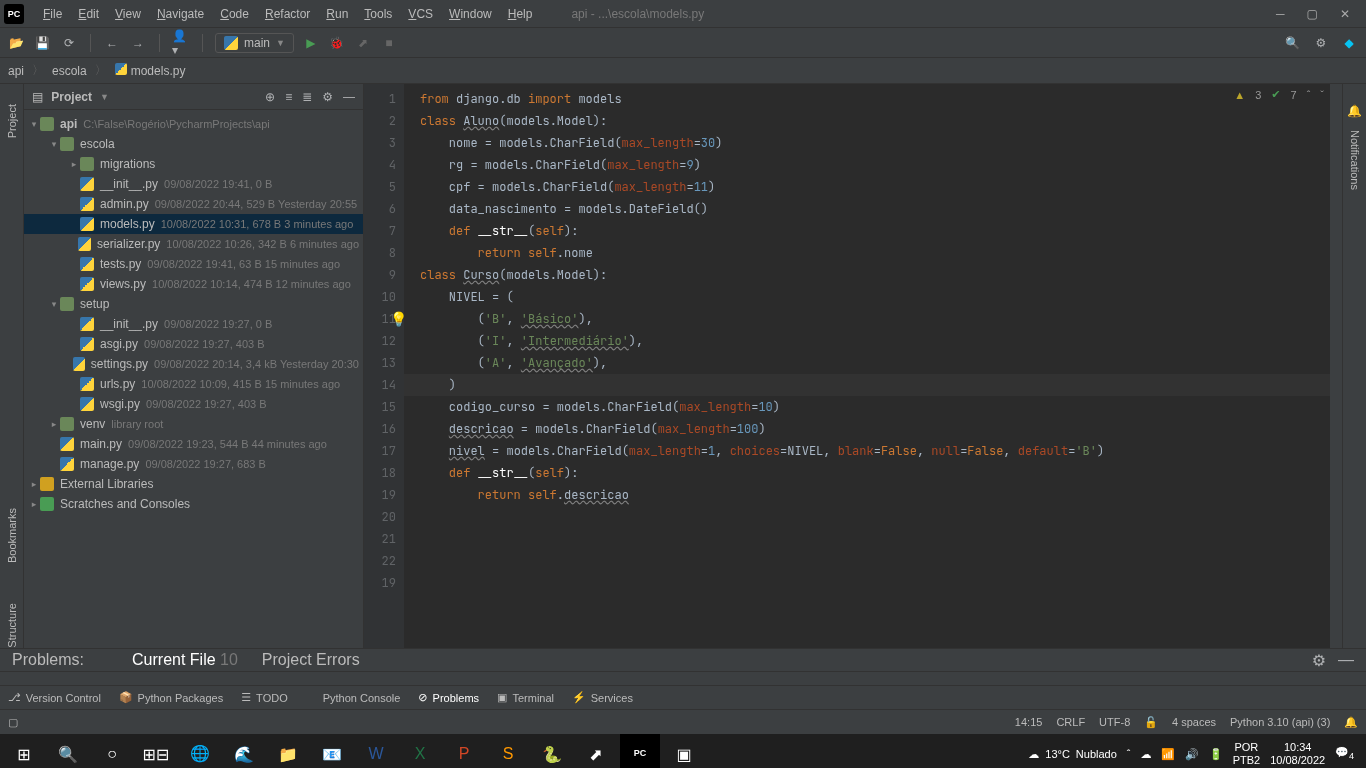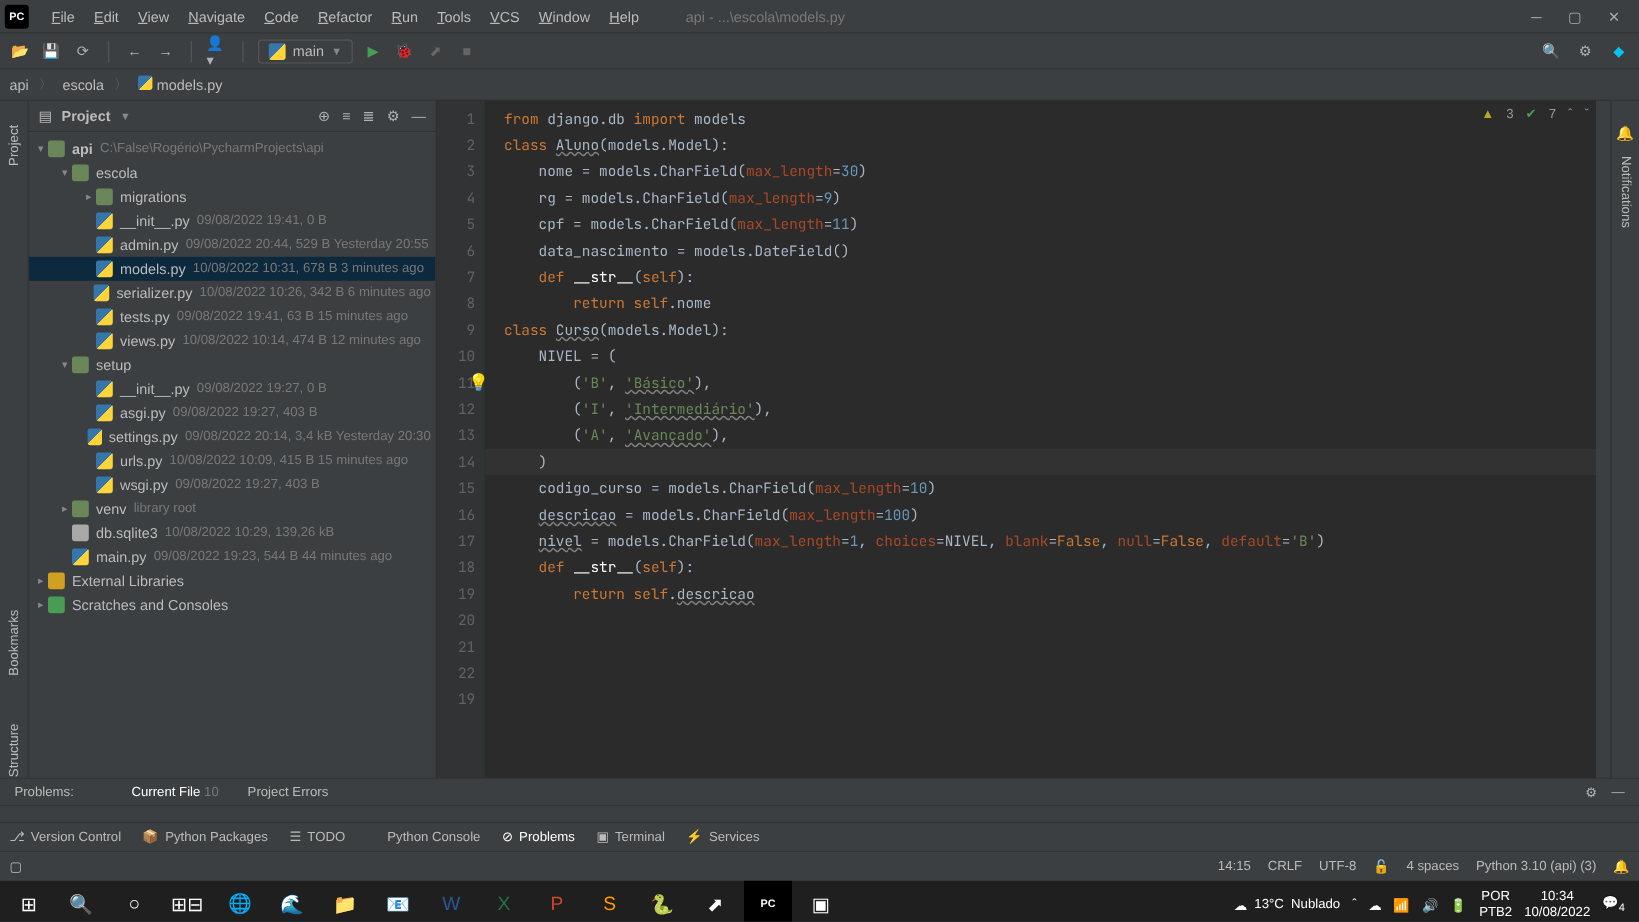--- a/index.html
+++ b/index.html
@@ -53,21 +53,21 @@
 .fn { color: #ffffff; }
 .str { color: #6a8759; }
 .num { color: #6897bb; }
 .param { color: #aa4926; }
 .decl { text-decoration: underline wavy #808080; text-decoration-skip-ink: none; }
 .bulb { position: absolute; left: -30px; color: #ffc66d; font-size: 14px; }
 .editor-overlay { position: absolute; top: 4px; right: 18px; display: flex; gap: 10px; font-size: 11px; color: #999; align-items: center; }
 .editor-overlay .warn { color: #bba52b; }
 .editor-overlay .check { color: #499c54; }
 .editor-scroll { width: 12px; background: #3c3f41; }
-.problems-header { height: 24px; background: #3c3f41; border-top: 1px solid #323232; border-bottom: 1px solid #323232; display: flex; align-items: center; padding: 0 12px; gap: 24px; font-size: 11px; }
+.problems-header { height: 24px; background: #3c3f41; border-top: 1px solid #323232; border-bottom: 1px solid #323232; display: flex; align-items: center; padding: 0 12px; gap: 24px; font-size: 16px; }
 .problems-header .tab { cursor: pointer; color: #bbb; }
 .problems-header .tab.active { color: #fff; margin-left: 24px; }
 .problems-header .count { color: #787878; }
 .problems-header .right-icons { margin-left: auto; display: flex; gap: 12px; color: #afb1b3; }
 .problems-body { height: 14px; background: #3c3f41; border-bottom: 1px solid #323232; }
 .bottom-tools { height: 24px; background: #3c3f41; display: flex; align-items: center; padding: 0 8px; gap: 18px; font-size: 11px; border-bottom: 1px solid #323232; }
 .bottom-tools .tool { display: flex; align-items: center; gap: 5px; cursor: pointer; color: #bbb; }
 .bottom-tools .tool.active { color: #fff; }
 .statusbar { height: 24px; background: #3c3f41; display: flex; align-items: center; padding: 0 8px; gap: 14px; font-size: 11px; color: #bbb; }
 .statusbar .right { margin-left: auto; display: flex; gap: 14px; align-items: center; }
@@ -268,30 +268,30 @@
         <div class="tree-row">
           <span class="indent" style="width:24px"></span>
           <span class="arrow">▸</span>
           <span class="ficon folder"></span>
           <span class="name">venv</span>
           <span class="meta">library root</span>
         </div>
         <div class="tree-row">
           <span class="indent" style="width:24px"></span>
           <span class="arrow"></span>
-          <span class="ficon db"></span>
-          <span class="name">db.sqlite3</span>
-          <span class="meta">10/08/2022 10:29, 139,26 kB</span>
-        </div>
-        <div class="tree-row">
-          <span class="indent" style="width:24px"></span>
-          <span class="arrow"></span>
           <span class="ficon py"></span>
           <span class="name">main.py</span>
           <span class="meta">09/08/2022 19:23, 544 B 44 minutes ago</span>
+        </div>
+        <div class="tree-row">
+          <span class="indent" style="width:24px"></span>
+          <span class="arrow"></span>
+          <span class="ficon py"></span>
+          <span class="name">manage.py</span>
+          <span class="meta">09/08/2022 19:27, 683 B</span>
         </div>
         <div class="tree-row">
           <span class="indent" style="width:4px"></span>
           <span class="arrow">▸</span>
           <span class="ficon lib"></span>
           <span class="name">External Libraries</span>
         </div>
         <div class="tree-row">
           <span class="indent" style="width:4px"></span>
           <span class="arrow">▸</span>

